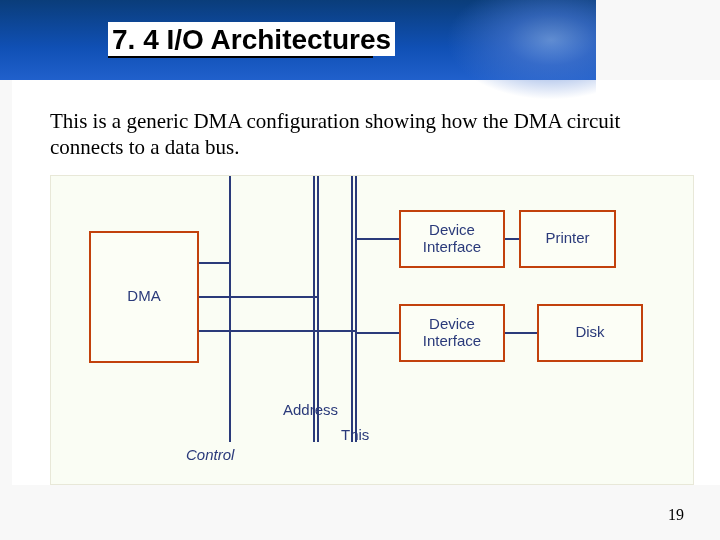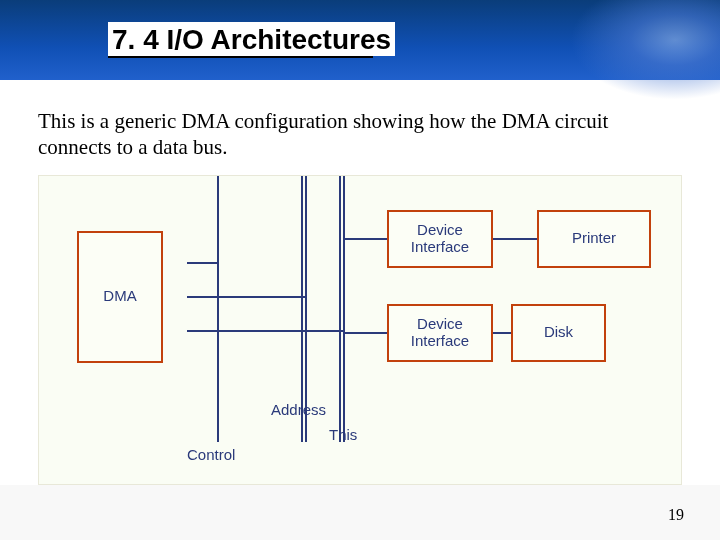--- a/index.html
+++ b/index.html
@@ -5,21 +5,21 @@
     * { margin: 0; padding: 0; box-sizing: border-box; }
     body {
       width: 720px;
       height: 540px;
       background: #f8f8f8;
       font-family: Arial, Helvetica, sans-serif;
       position: relative;
       overflow: hidden;
     }
     .header {
-      width: 720px;
+      width: 596px;
       height: 80px;
       background: linear-gradient(to bottom, #0a3d7a 0%, #1050b5 60%, #2060cc 100%);
       position: relative;
     }
     .header-title {
       position: absolute;
       top: 22px;
       left: 108px;
       color: #000;
       font-size: 28px;
@@ -40,20 +40,21 @@
       right: 0;
       top: 0;
       width: 150px;
       height: 100px;
       background: radial-gradient(ellipse at 70% 40%, #96b7eb 0%, #4a78d0 30%, transparent 70%);
       opacity: 0.6;
     }
     .content {
       padding: 28px 38px 0 38px;
       background: #fff;
+      margin-left: 12px;
     }
     .intro-text {
       font-family: Georgia, 'Times New Roman', serif;
       font-size: 21px;
       color: #000;
       line-height: 1.25;
       margin-bottom: 14px;
     }
     .diagram {
       width: 644px;
@@ -69,25 +70,25 @@
       background: #fcfef6;
       display: flex;
       align-items: center;
       justify-content: center;
       font-family: Arial, sans-serif;
       color: #2a3a7a;
       font-size: 15px;
       text-align: center;
       line-height: 1.1;
     }
-    .dma-box { left: 38px; top: 55px; width: 86px; height: 132px; }
+    .dma-box { left: 38px; top: 55px; width: 110px; height: 132px; }
     .dev-box1 { left: 348px; top: 34px; width: 106px; height: 58px; }
     .dev-box2 { left: 348px; top: 128px; width: 106px; height: 58px; }
-    .printer-box { left: 498px; top: 34px; width: 114px; height: 58px; }
-    .disk-box { left: 472px; top: 128px; width: 95px; height: 58px; }
+    .printer-box { left: 468px; top: 34px; width: 97px; height: 58px; }
+    .disk-box { left: 486px; top: 128px; width: 106px; height: 58px; }
     .vline {
       position: absolute;
       width: 2px;
       background: #2a3a7a;
     }
     .dbl-vline {
       position: absolute;
       top: 0;
       height: 266px;
     }
@@ -115,21 +116,21 @@
     .hconn-dev1 { top: 62px; left: 306px; width: 42px; }
     .hconn-dev2 { top: 156px; left: 306px; width: 42px; }
     .hconn-devprint { top: 62px; left: 454px; width: 44px; }
     .hconn-devdisk { top: 156px; left: 454px; width: 44px; }
     .label {
       position: absolute;
       font-family: Arial, sans-serif;
       font-size: 15px;
       color: #2a3a7a;
     }
-    .lbl-control { left: 148px; top: 270px; }
+    .lbl-control { left: 135px; top: 270px; font-style: italic; }
     .lbl-address { left: 232px; top: 225px; }
     .lbl-data { left: 290px; top: 250px; }
     .page-number {
       position: absolute;
       right: 36px;
       bottom: 16px;
       font-family: Georgia, 'Times New Roman', serif;
       font-size: 16px;
       color: #000;
       text-align: center;

